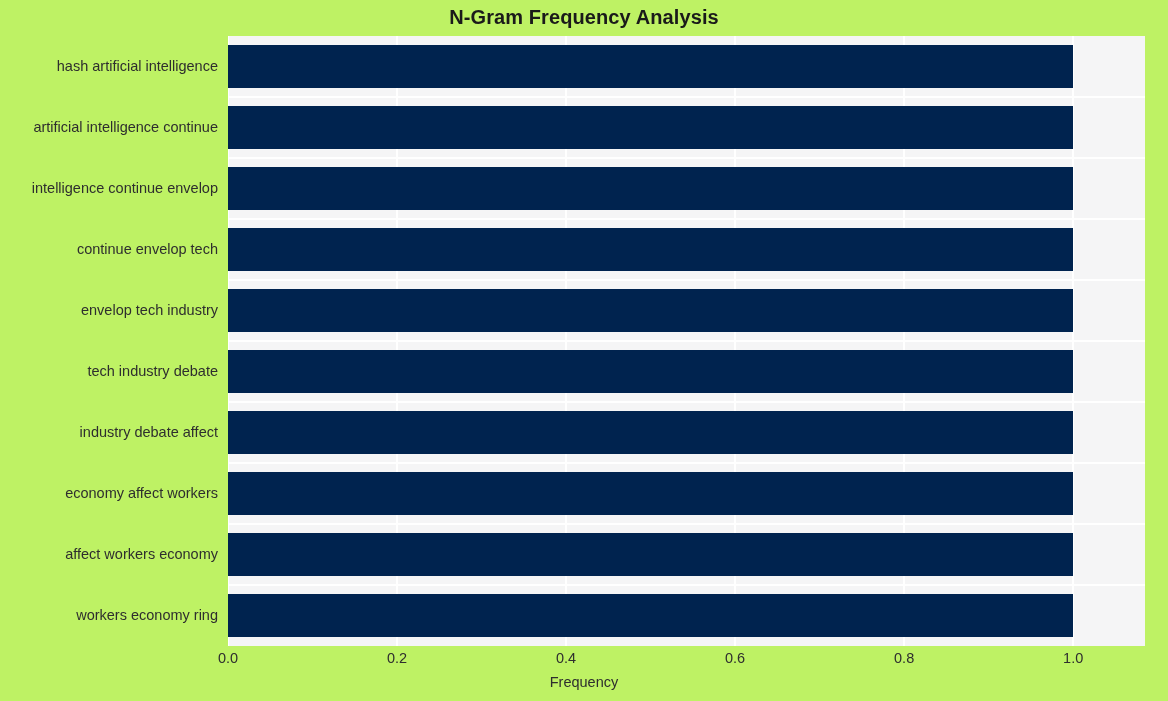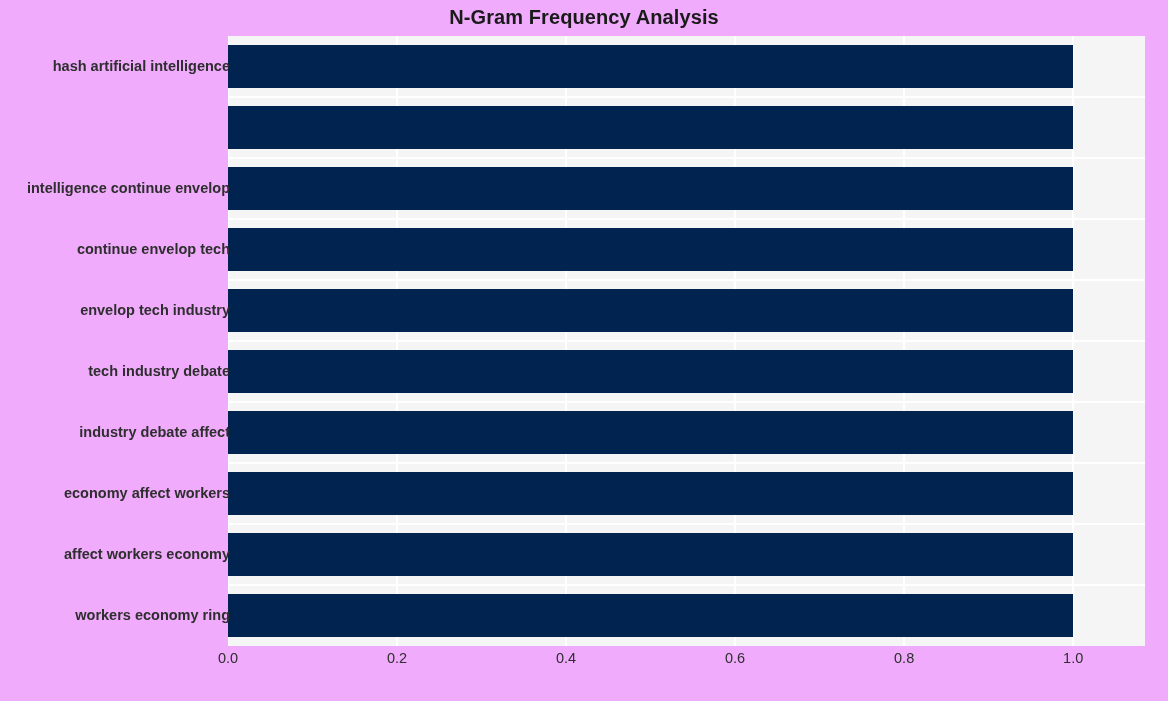--- a/index.html
+++ b/index.html
@@ -10,21 +10,21 @@
   body {
     width: 1168px;
     height: 701px;
     font-family: "Liberation Sans", sans-serif;
     overflow: hidden;
   }
   #figure {
     position: relative;
     width: 1168px;
     height: 701px;
-    background: #f0abfc;
+    background: #bef264;
   }
   
   #chart-title {
     position: absolute;
     left: 0;
     top: 6px;
     width: 1168px;
     text-align: center;
     font-size: 20px;
     font-weight: bold;
@@ -56,25 +56,24 @@
     background: #ffffff;
   }
   .bar {
     position: absolute;
     height: 43px;
     background: #00234f;
   }
   
   #ylabels {
     position: absolute;
-    left: 12px;
+    left: 0;
     top: 36px;
     width: 218px;
     height: 610px;
-    font-weight: bold;
   }
   .ylabel {
     position: absolute;
     right: 0;
     width: 218px;
     text-align: right;
     font-size: 14.5px;
     color: #2e2e2e;
     white-space: nowrap;
     line-height: 17px;
@@ -142,32 +141,34 @@
         <div class="bar" title="tech industry debate: 1" style="left: 0px; width: 845.161px; top: 314px; background: rgb(0, 35, 79);"></div>
         <div class="bar" title="industry debate affect: 1" style="left: 0px; width: 845.161px; top: 375px; background: rgb(0, 35, 79);"></div>
         <div class="bar" title="debate affect workers: 1" style="left: 0px; width: 845.161px; top: 436px; background: rgb(0, 35, 79);"></div>
         <div class="bar" title="affect workers economy: 1" style="left: 0px; width: 845.161px; top: 497px; background: rgb(0, 35, 79);"></div>
         <div class="bar" title="workers economy ring: 1" style="left: 0px; width: 845.161px; top: 558px; background: rgb(0, 35, 79);"></div>
       </div>
   </div>
 
   <div id="ylabels">
       <div class="ylabel" style="top: 21.5px;">hash artificial intelligence</div>
+      <div class="ylabel" style="top: 82.5px;">artificial intelligence continue</div>
       <div class="ylabel" style="top: 143.5px;">intelligence continue envelop</div>
       <div class="ylabel" style="top: 204.5px;">continue envelop tech</div>
       <div class="ylabel" style="top: 265.5px;">envelop tech industry</div>
       <div class="ylabel" style="top: 326.5px;">tech industry debate</div>
       <div class="ylabel" style="top: 387.5px;">industry debate affect</div>
       <div class="ylabel" style="top: 448.5px;">economy affect workers</div>
       <div class="ylabel" style="top: 509.5px;">affect workers economy</div>
       <div class="ylabel" style="top: 570.5px; padding-left: 33px;">workers economy ring</div>
     </div>
   <div id="xlabels">
       <div class="xlabel" style="left: 0px;">0.0</div>
       <div class="xlabel" style="left: 169.032px;">0.2</div>
       <div class="xlabel" style="left: 338.065px;">0.4</div>
       <div class="xlabel" style="left: 507.097px;">0.6</div>
       <div class="xlabel" style="left: 676.129px;">0.8</div>
       <div class="xlabel" style="left: 845.161px;">1.0</div>
     </div>
 
+  <div id="xaxis-title">Frequency</div>
 
 </div>
 
 </body></html>

